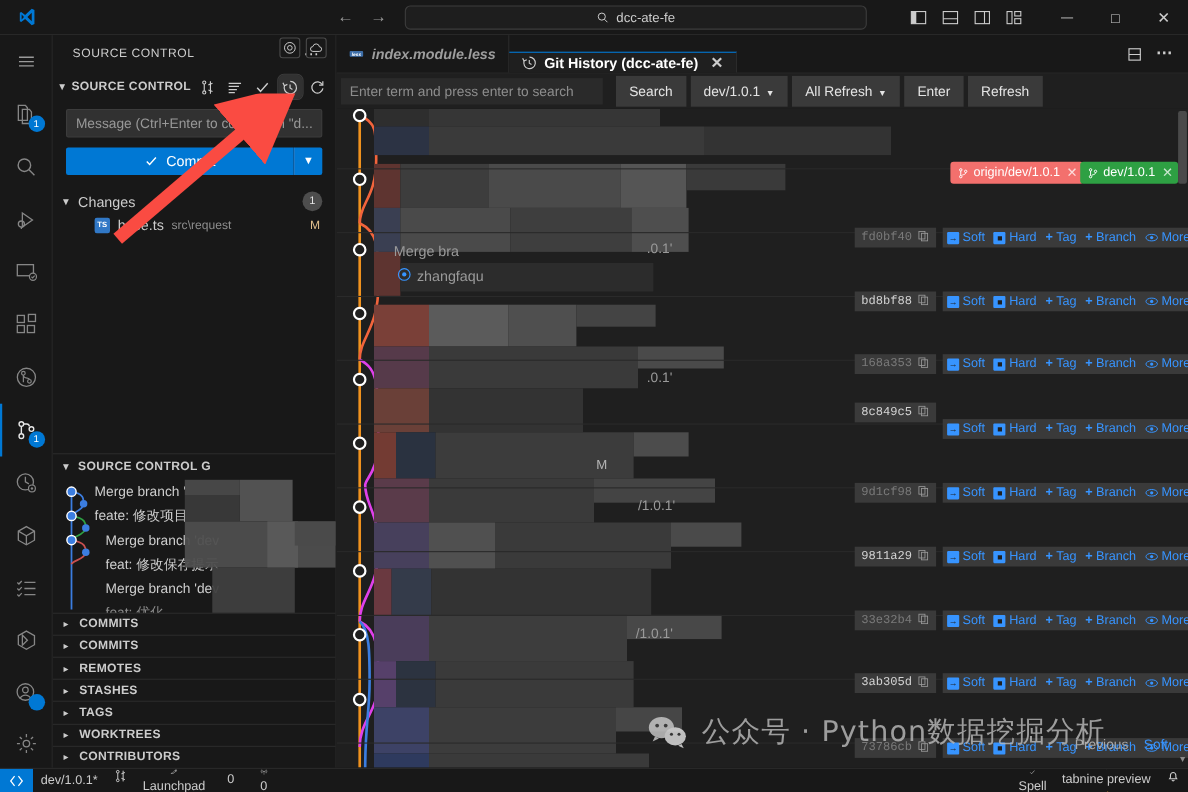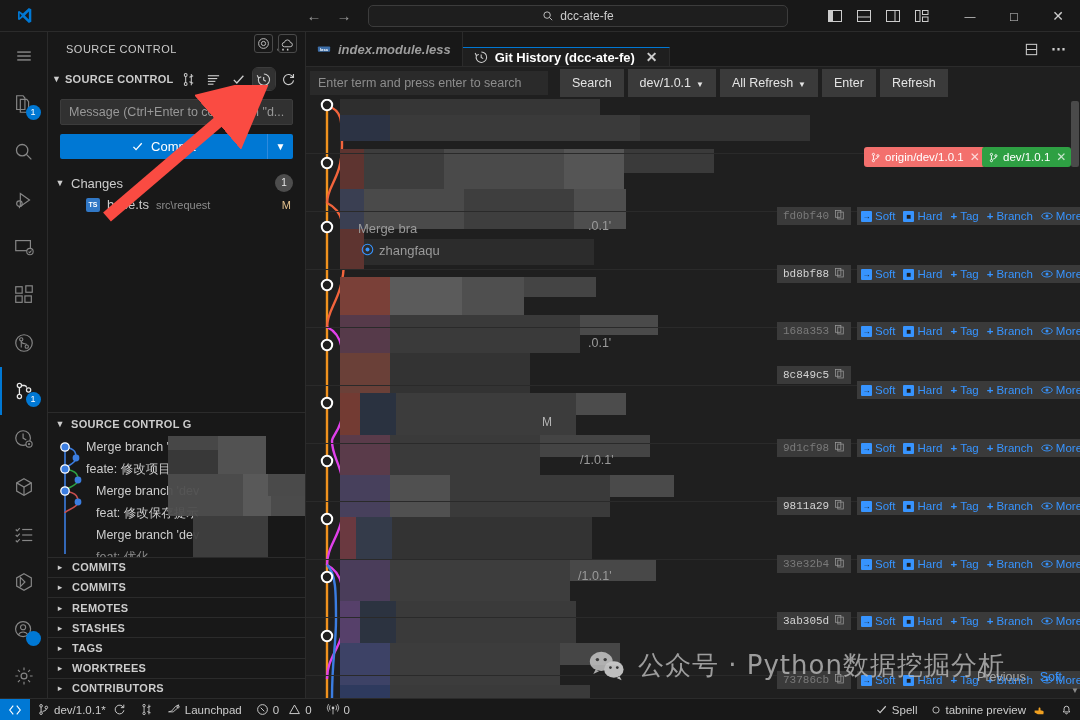--- a/index.html
+++ b/index.html
@@ -229,21 +229,21 @@
   
   .statusbar {
     position: absolute; left: 0; bottom: 0; width: 1080px; height: 22px;
     background: #181818; display: flex; align-items: center; font-size: 11.5px; color: #cccccc;
     border-top: 1px solid #2b2b2b;
   }
   .remote-ind {
     width: 30px; height: 22px; background: #0078d4; display: flex; align-items: center; justify-content: center;
     color: #fff;
   }
-  .sb-item { display: flex; align-items: center; gap: 4px; padding: 0 7px; height: 22px; }
+  .sb-item { display: flex; align-items: center; gap: 4px; padding: 0 7px; height: 22px; flex-direction: column; }
   .sb-right { margin-left: auto; display: flex; align-items: center; }
 </style>
 </head>
 <body>
 
 <div class="app">
 
   <div class="titlebar">
     <div class="vslogo">
       <svg width="19" height="19" viewBox="0 0 24 24">

